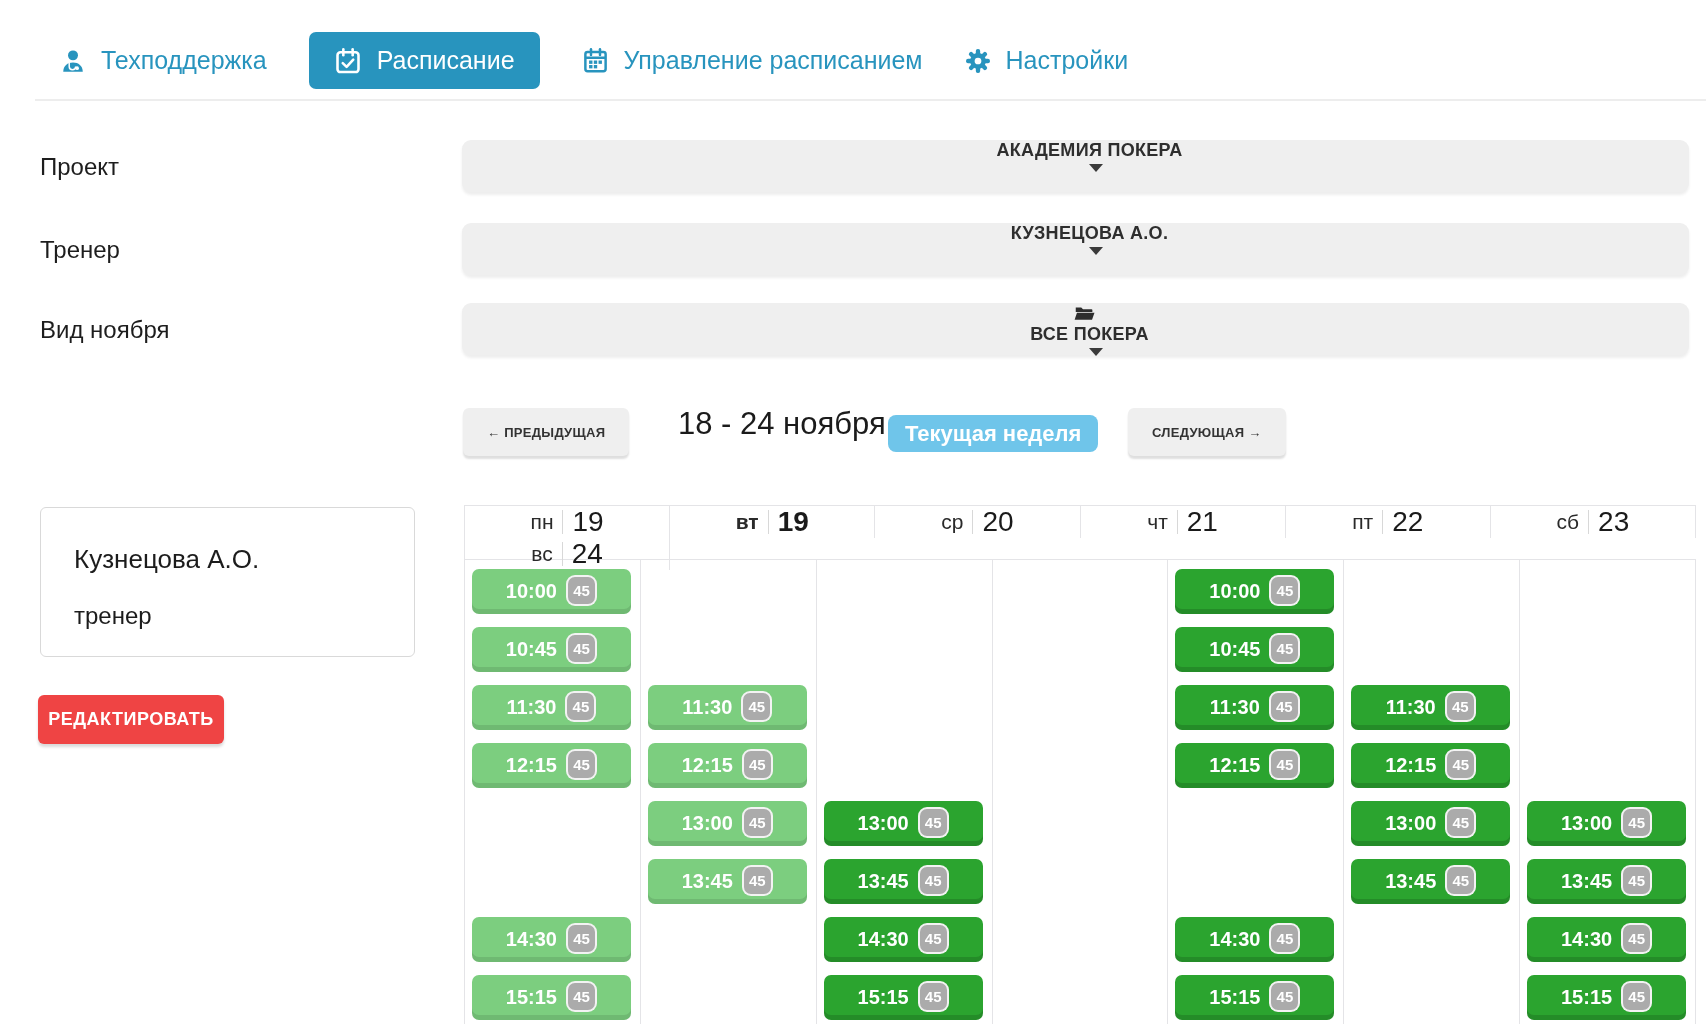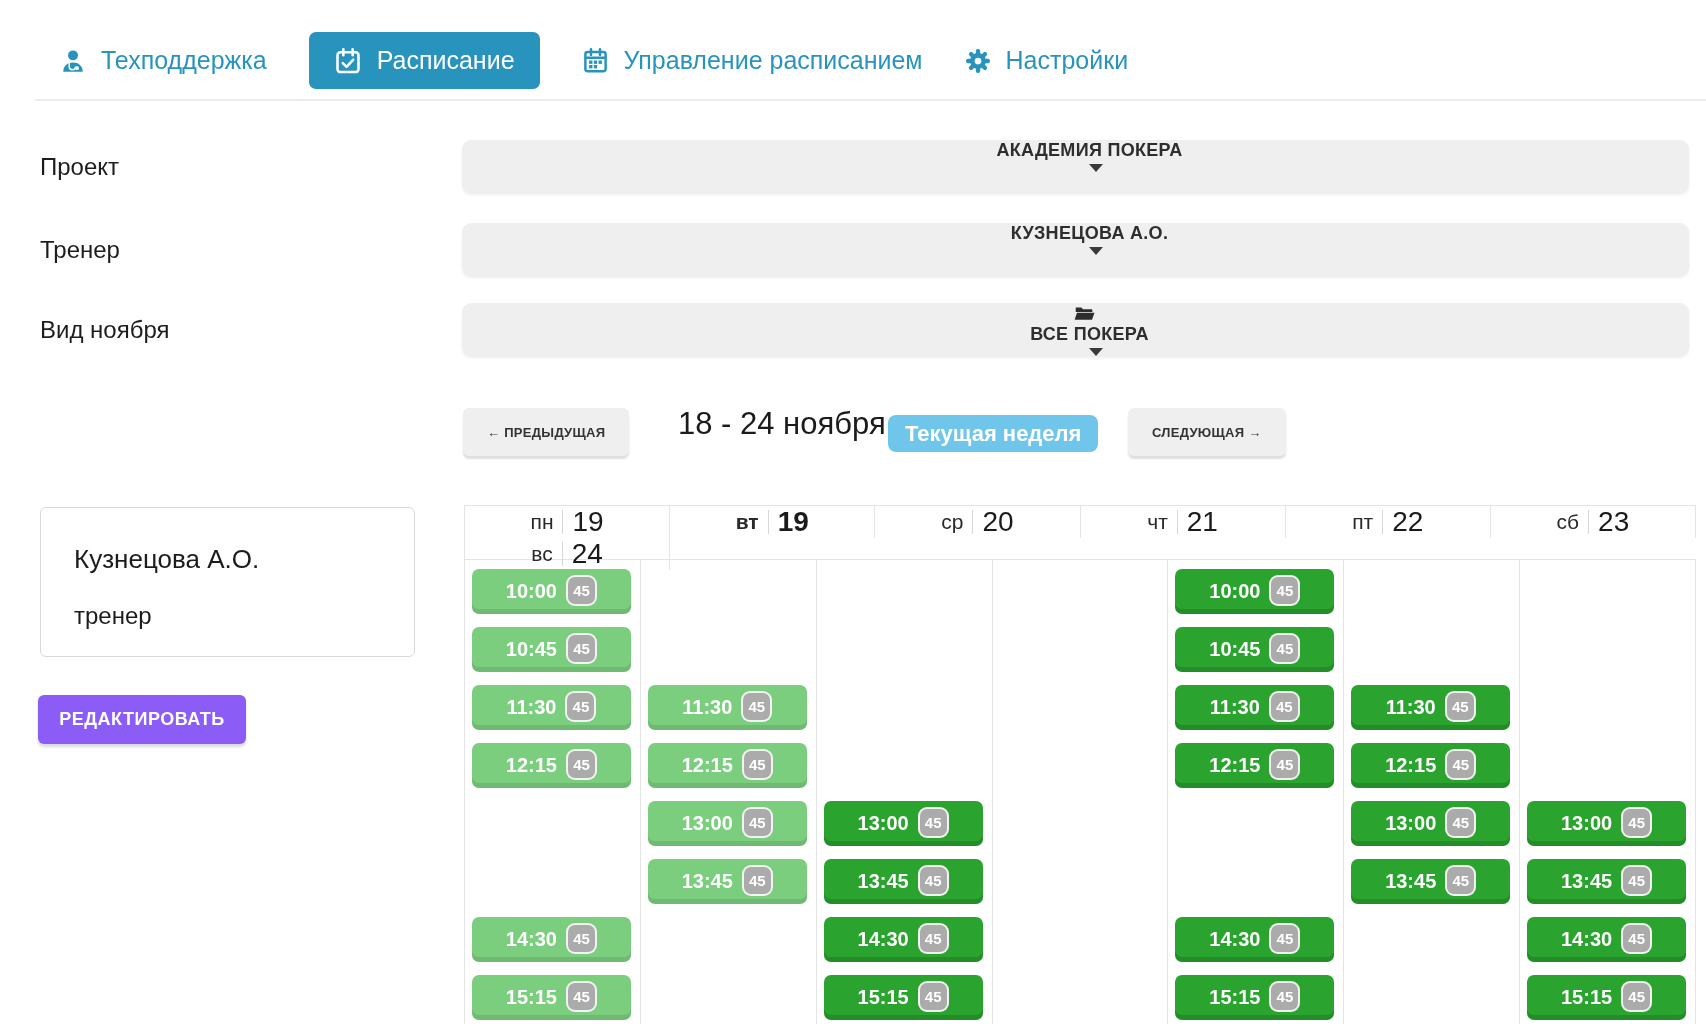--- a/index.html
+++ b/index.html
@@ -37,21 +37,21 @@
     font-size:22px;font-weight:bold;border-radius:8px;padding:0 17px;
   }
   
   .trainer-card{
     position:absolute;left:40px;top:507px;width:375px;height:150px;background:#fff;
     border:1px solid #d9d9d9;border-radius:6px;box-sizing:border-box;padding:36px 0 0 33px;
   }
   .trainer-name{font-size:26px;color:#1c1c1c;}
   .trainer-role{font-size:24px;color:#1c1c1c;margin-top:27px;}
   .edit-btn{
-    position:absolute;left:38px;top:695px;width:208px;height:49px;background:#8b5cf6;border:none;border-radius:6px;
+    position:absolute;left:38px;top:695px;width:186px;height:49px;background:#ef4444;border:none;border-radius:6px;
     color:#fff;font-family:inherit;font-size:18px;font-weight:bold;letter-spacing:.5px;
     box-shadow:0 3px 3px rgba(0,0,0,.15);cursor:pointer;
   }
   
   .calendar{position:absolute;left:464px;top:505px;width:1232px;height:519px;}
   .cal-header{
     display:grid;grid-template-columns:repeat(6,1fr);height:53px;
     border-top:1px solid #e4e4e7;border-bottom:1px solid #e4e4e7;border-left:1px solid #e4e4e7;
   }
   .cal-hcell{display:flex;align-items:center;justify-content:center;border-right:1px solid #e4e4e7;}

